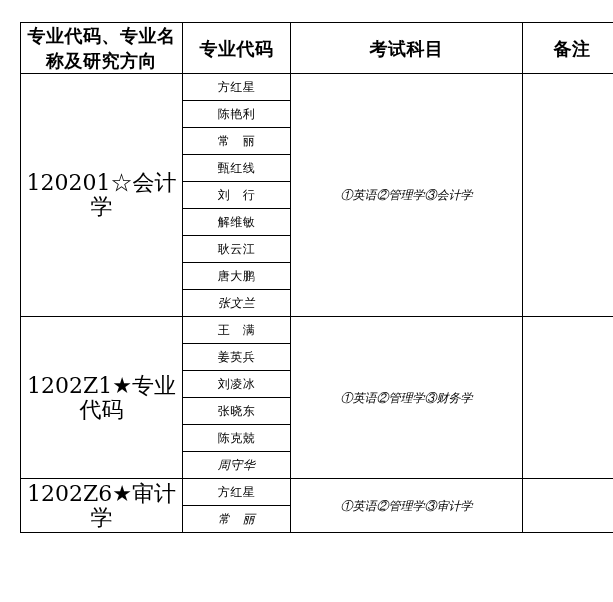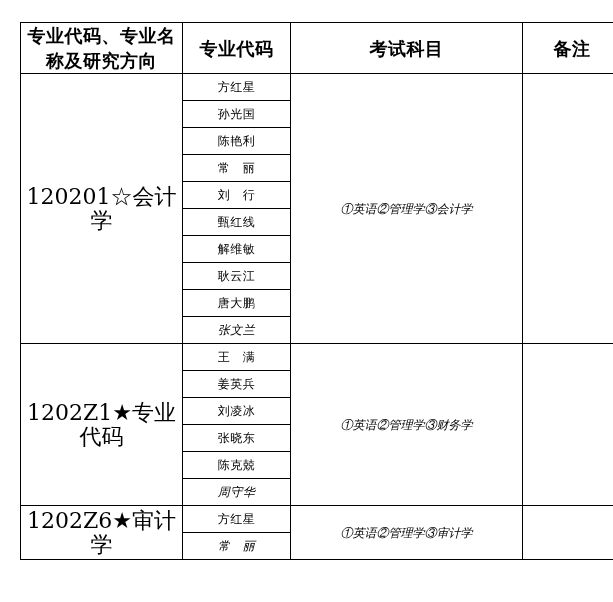--- a/index.html
+++ b/index.html
@@ -108,33 +108,30 @@
 
       <tr>
         <td class="major-cell">120201☆会计学</td>
         <td class="teacher-wrap">
           <table class="teachers">
             <tbody>
                 <tr>
                   <td>方红星</td>
                 </tr>
             <tr>
-                  <td>孙光国</td>
-                </tr>
-            <tr>
                   <td>陈艳利</td>
                 </tr>
             <tr>
                   <td>常　丽</td>
                 </tr>
             <tr>
-                  <td>刘　行</td>
+                  <td>甄红线</td>
                 </tr>
             <tr>
-                  <td>甄红线</td>
+                  <td>刘　行</td>
                 </tr>
             <tr>
                   <td>解维敏</td>
                 </tr>
             <tr>
                   <td>耿云江</td>
                 </tr>
             <tr>
                   <td>唐大鹏</td>
                 </tr>

